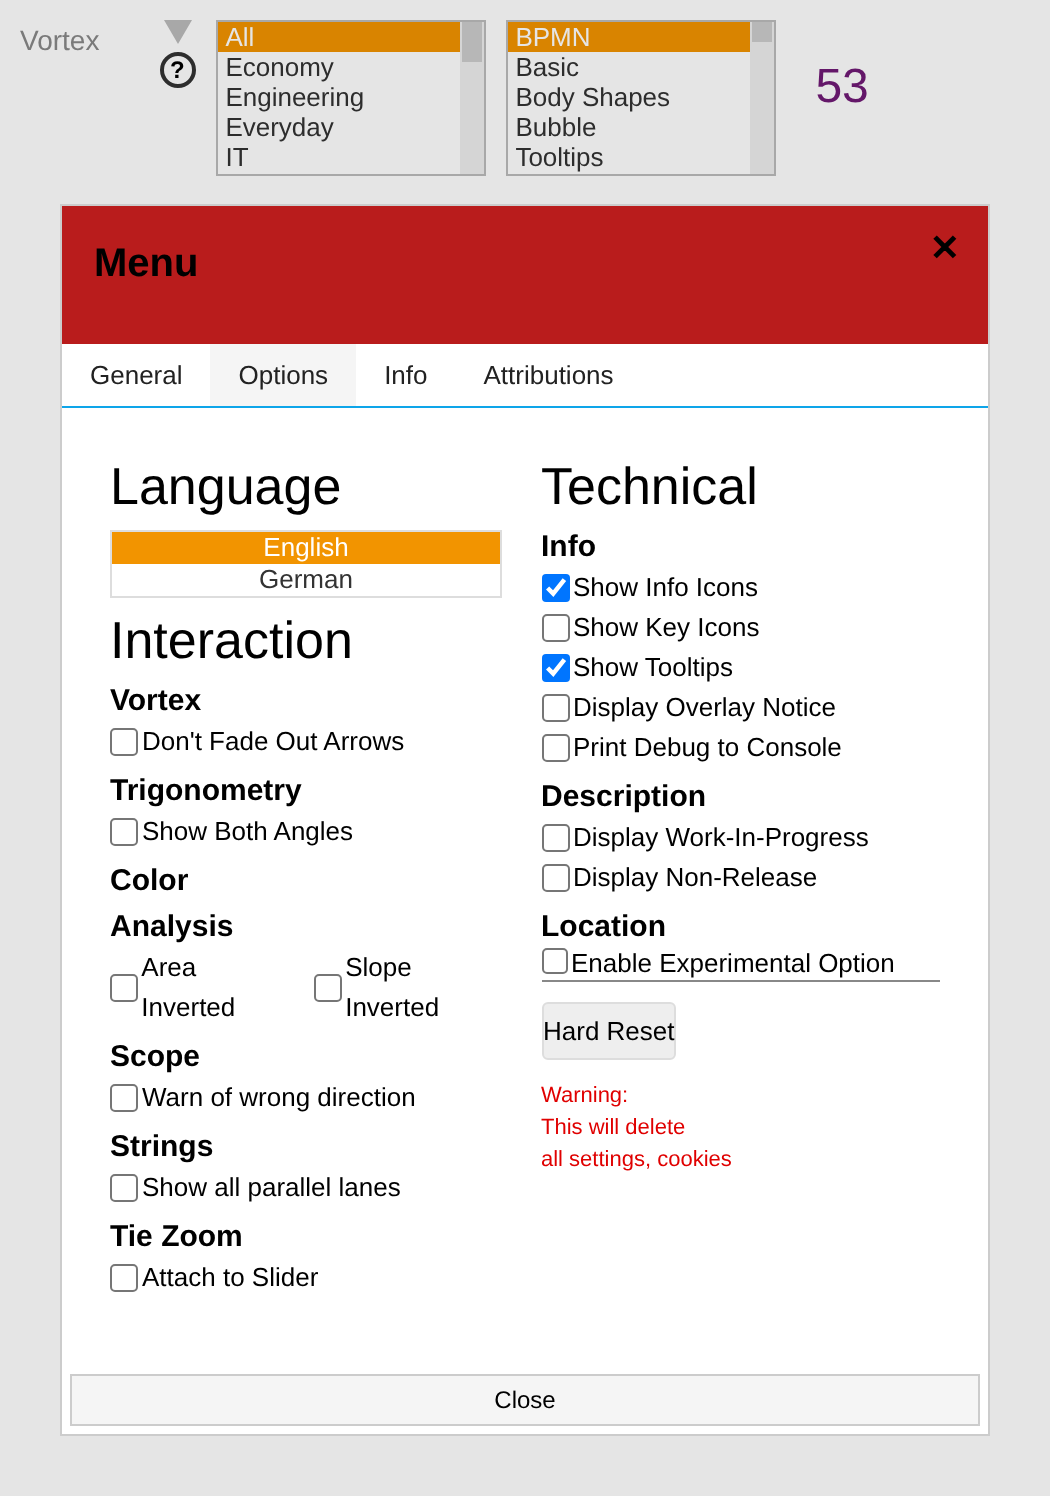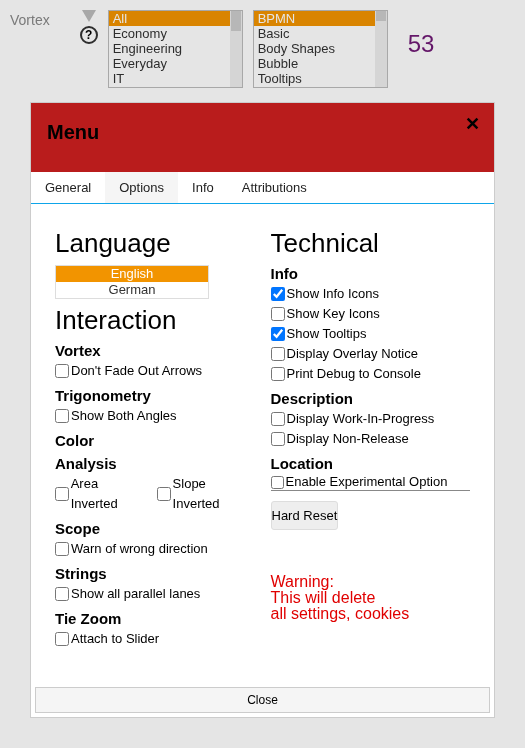--- a/index.html
+++ b/index.html
@@ -147,21 +147,21 @@
   margin-top: 6px;
 }
 .col h3 {
   font-size: 15px;
   font-weight: bold;
   margin-top: 6px;
   margin-bottom: 2px;
 }
 .lang-box {
   border: 1px solid #ddd;
-  width: 154px;
+  width: 196px;
   margin-bottom: 4px;
   font-size: 13px;
 }
 .lang-box .lang-item {
   text-align: center;
   line-height: 16px;
   color: #333;
 }
 .lang-box .lang-item.sel {
   background: #f29400;
@@ -174,41 +174,41 @@
   gap: 2px;
   line-height: 20px;
 }
 .opt input[type=checkbox] {
   width: 14px; height: 14px;
   margin: 0;
 }
 .inline-row { display: flex; gap: 10px; }
 .loc-row {
   display: flex;
-  align-items: flex-end;
+  align-items: flex-start;
   gap: 2px;
   border-bottom: 1px solid #888;
   font-size: 13px;
   padding-bottom: 1px;
   margin-bottom: 10px;
 }
 .btn-reset {
   display: inline-block;
   background: #eee;
   border: 1px solid #ddd;
   border-radius: 3px;
   padding: 6px 0;
   font-size: 13px;
   cursor: pointer;
+  margin-bottom: 10px;
 }
 .warn {
   color: #e00000;
-  font-size: 16px;
+  font-size: 11px;
   line-height: 16px;
-  margin-top: 44px;
 }
 .dlg-footer {
   padding: 4px;
 }
 .btn-close {
   display: block;
   width: 100%;
   text-align: center;
   font-size: 12px;
   padding: 5px 0;

